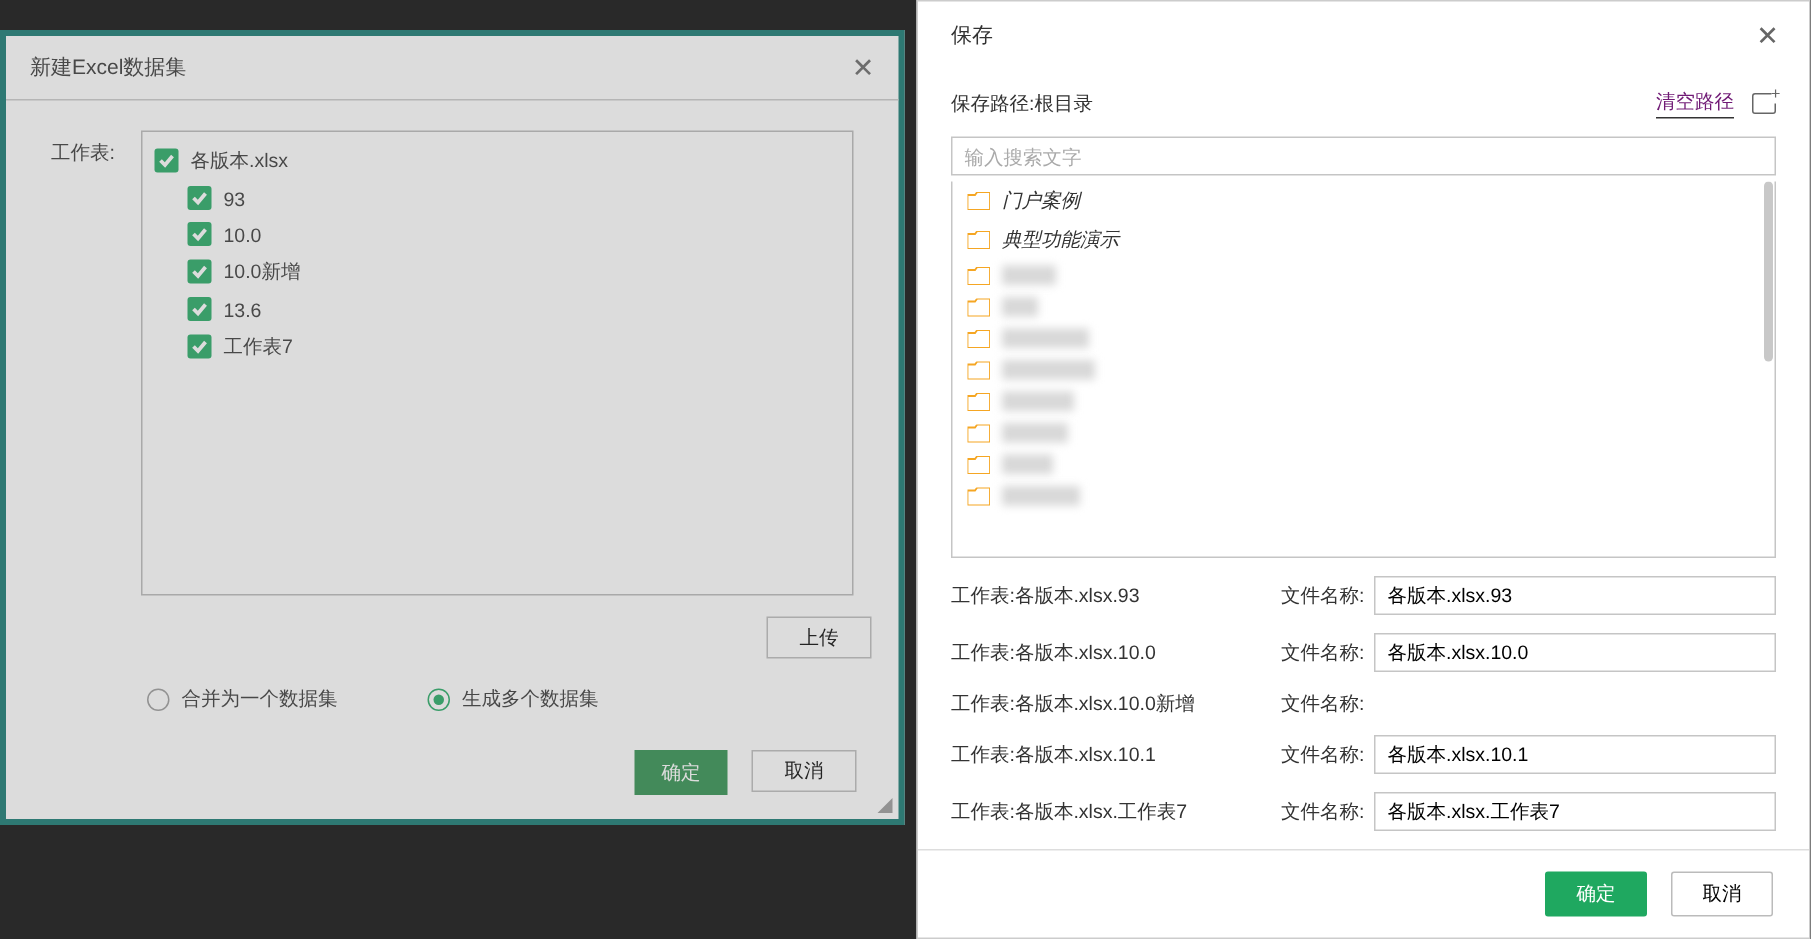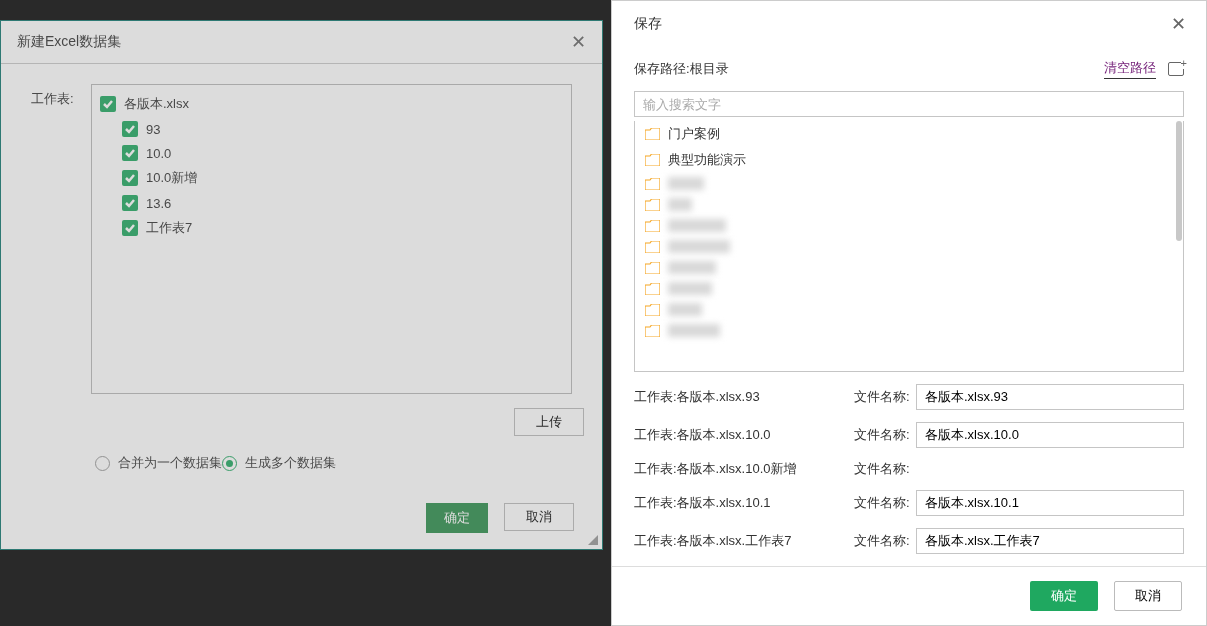--- a/index.html
+++ b/index.html
@@ -1,33 +1,33 @@
 <!DOCTYPE html>
 <html><head>
 <meta charset="utf-8">
 <style>
   * { box-sizing: border-box; font-family: "Microsoft YaHei", Arial, sans-serif; }
   body { margin:0; width:1207px; height:626px; background:#3a3a3a; position:relative; overflow:hidden; font-size:13px; color:#333; }
   .overlay { position:absolute; inset:0; background:rgba(0,0,0,0.28); }
 
   
-  .dlg-left { position:absolute; top:20px; left:0px; width:603px; height:530px; background:#fff; border:1px solid #0f766e; }
+  .dlg-left { position:absolute; top:20px; left:0px; width:603px; height:530px; background:#fff; border:4px solid #0f766e; }
   .dlg-left .tbar { display:flex; align-items:center; justify-content:space-between; padding:12px 16px; border-bottom:1px solid #c9c9c9; }
   .dlg-left .tbar span.title { font-size:14px; }
   .close-x { font-size:18px; color:#666; cursor:pointer; line-height:1; }
   .fld-row { display:flex; padding:20px 30px 0 30px; align-items:flex-start; }
   .fld-lbl { width:60px; padding-top:6px; }
   .tree-box { flex:1; border:1px solid #b9b9b9; height:310px; padding:6px 8px; }
   .tree-item { display:flex; align-items:center; padding:4px 0; gap:8px; }
   .tree-item.child { padding-left:22px; }
   .chk { width:16px; height:16px; background:#1fa860; border-radius:2px; display:flex; align-items:center; justify-content:center; }
   .chk svg { width:12px; height:12px; fill:none; stroke:#fff; stroke-width:2.5; }
   .upl-row { display:flex; justify-content:flex-end; padding:14px 18px 0 30px; }
   .btn-plain { min-width:70px; height:28px; background:#fff; border:1px solid #bbb; padding:0 16px; cursor:pointer; font-size:13px; display:inline-flex; align-items:center; justify-content:center; }
-  .radio-row { display:flex; padding:18px 0 0 94px; }
+  .radio-row { display:flex; gap:60px; padding:18px 0 0 94px; }
   .radio-item { display:flex; align-items:center; gap:8px; cursor:pointer; }
   .rdo { width:15px; height:15px; border:1.5px solid #999; border-radius:50%; display:flex; align-items:center; justify-content:center; }
   .rdo.sel { border-color:#1fa860; }
   .rdo.sel::after { content:""; width:7px; height:7px; background:#1fa860; border-radius:50%; }
   .btn-row { position:absolute; bottom:16px; right:28px; display:flex; gap:16px; }
   .btn-primary { min-width:58px; height:30px; background:#2c8e4b; color:#fff; border:none; padding:0 18px; cursor:pointer; font-size:13px; }
   .resize-grip { position:absolute; right:2px; bottom:2px; width:14px; height:14px; }
   .resize-grip::before { content:""; position:absolute; right:2px; bottom:2px; width:0; height:0; border-left:10px solid transparent; border-bottom:10px solid #999; }
 
   
@@ -39,21 +39,21 @@
   .dlg-right .tbar span.title { font-size:14px; }
   .sub-row { display:flex; align-items:center; padding:8px 22px; }
   .sub-row .lbl { color:#333; }
   .sub-row .path { flex:1; }
   .clear-path { color:#701a75; border-bottom:1px solid #333; cursor:pointer; margin-right:12px; padding-bottom:1px; }
   .new-folder-ic { width:16px; height:14px; border:1.3px solid #666; border-radius:2px; position:relative; cursor:pointer; }
   .new-folder-ic::before { content:"+"; position:absolute; right:-4px; top:-6px; font-size:11px; color:#666; background:#fff; }
   .search-box { margin:4px 22px 0 22px; }
   .search-box input { width:100%; height:26px; border:1px solid #c5c5c5; padding:0 8px; font-size:13px; outline:none; }
   .search-box input::placeholder { color:#aaa; }
-  .folder-list { margin:4px 22px 0 22px; border-left:1px solid #c5c5c5; border-right:1px solid #c5c5c5; border-bottom:1px solid #c5c5c5; height:262px; overflow:hidden; position:relative; }
+  .folder-list { margin:4px 22px 0 22px; border-left:1px solid #c5c5c5; border-right:1px solid #c5c5c5; border-bottom:1px solid #c5c5c5; height:262px; overflow:hidden; position:relative;font-style:italic; }
   .folder-row { display:flex; align-items:center; padding:4px 10px; gap:8px; }
   .fld-ic { width:15px; height:12px; position:relative; }
   .fld-ic svg { display:block; }
   .fld-name { font-size:13px; }
   .blur-box { filter: blur(3px); background:#d8d8d8; color:transparent; letter-spacing:1px; padding:0 4px; font-size:12px; height:13px; display:inline-block; }
   .fn-table { padding:12px 22px 0 22px; }
   .fn-row { display:flex; align-items:center; margin-bottom:12px; }
   .fn-lbl-left { width:220px; }
   .fn-lbl-mid { width:62px; }
   .fn-row input { flex:1; height:26px; border:1px solid #c5c5c5; padding:0 8px; font-size:13px; outline:none; }

